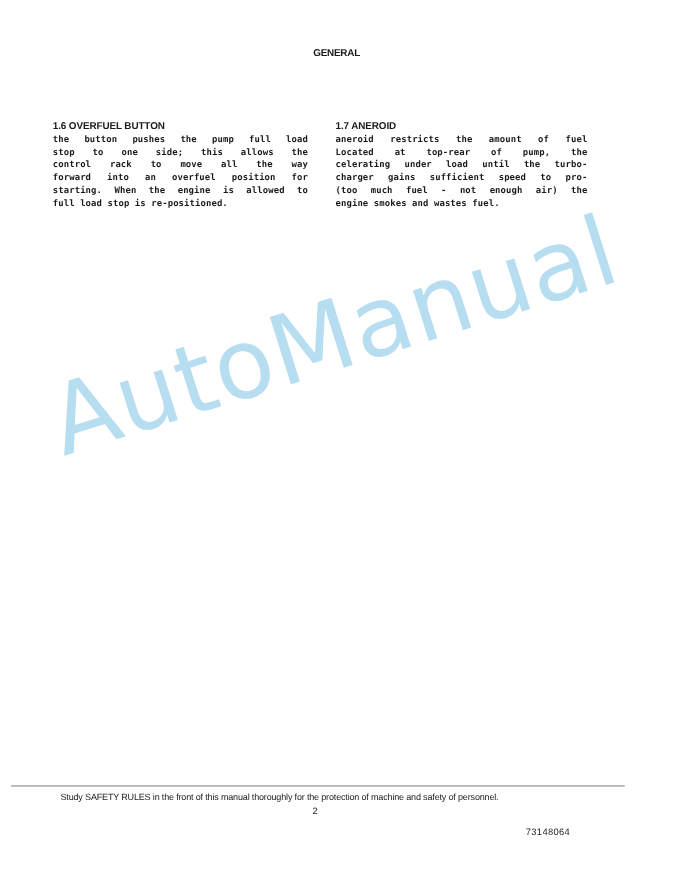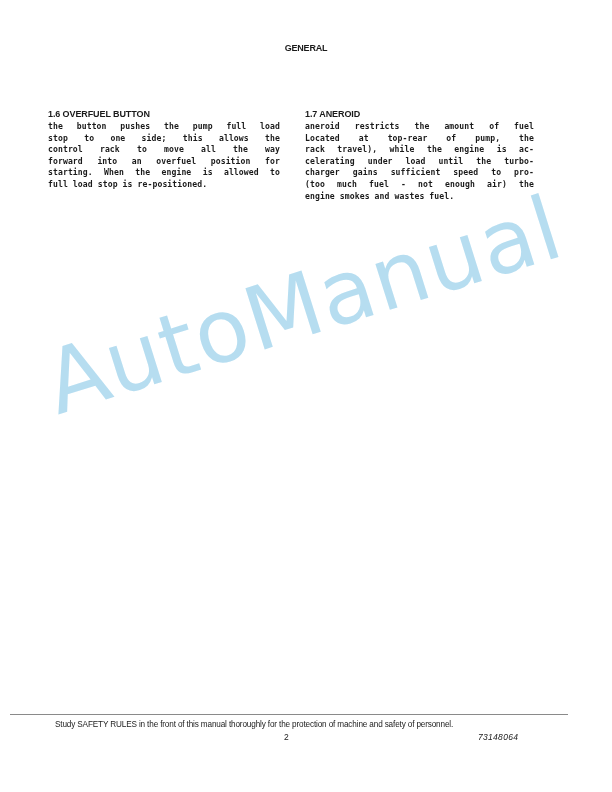--- a/index.html
+++ b/index.html
@@ -87,26 +87,25 @@
     }
     .page-number {
       position: absolute;
       top: 732px;
       left: 284px;
       font-size: 8.5px;
       color: #222;
     }
     .doc-number {
       position: absolute;
-      top: 732px;
+      top: 751px;
       left: 478px;
       font-size: 8.5px;
       color: #222;
       letter-spacing: 0.3px;
-      font-style: italic;
     }
   </style>
 </head>
 <body>
 
 <div class="page-header">GENERAL</div>
 
 <div class="column col-left">
   <div class="section-heading">1.6 OVERFUEL BUTTON</div>
   <span class="body-line">the button pushes the pump full load</span>
@@ -114,21 +113,20 @@
   <span class="body-line">control rack to move all the way</span>
   <span class="body-line">forward into an overfuel position for</span>
   <span class="body-line">starting. When the engine is allowed to</span>
   <span class="body-line last">full load stop is re-positioned.</span>
 </div>
 
 <div class="column col-right">
   <div class="section-heading">1.7 ANEROID</div>
   <span class="body-line">aneroid restricts the amount of fuel</span>
   <span class="body-line">Located at top-rear of pump, the</span>
-  <span class="body-line">rack travel), while the engine is ac-</span>
   <span class="body-line">celerating under load until the turbo-</span>
   <span class="body-line">charger gains sufficient speed to pro-</span>
   <span class="body-line">(too much fuel - not enough air) the</span>
   <span class="body-line last">engine smokes and wastes fuel.</span>
 </div>
 
 <div class="watermark">AutoManual</div>
 
 <div class="footer-rule"></div>
 <div class="footer-text">Study SAFETY RULES in the front of this manual thoroughly for the protection of machine and safety of personnel.</div>

